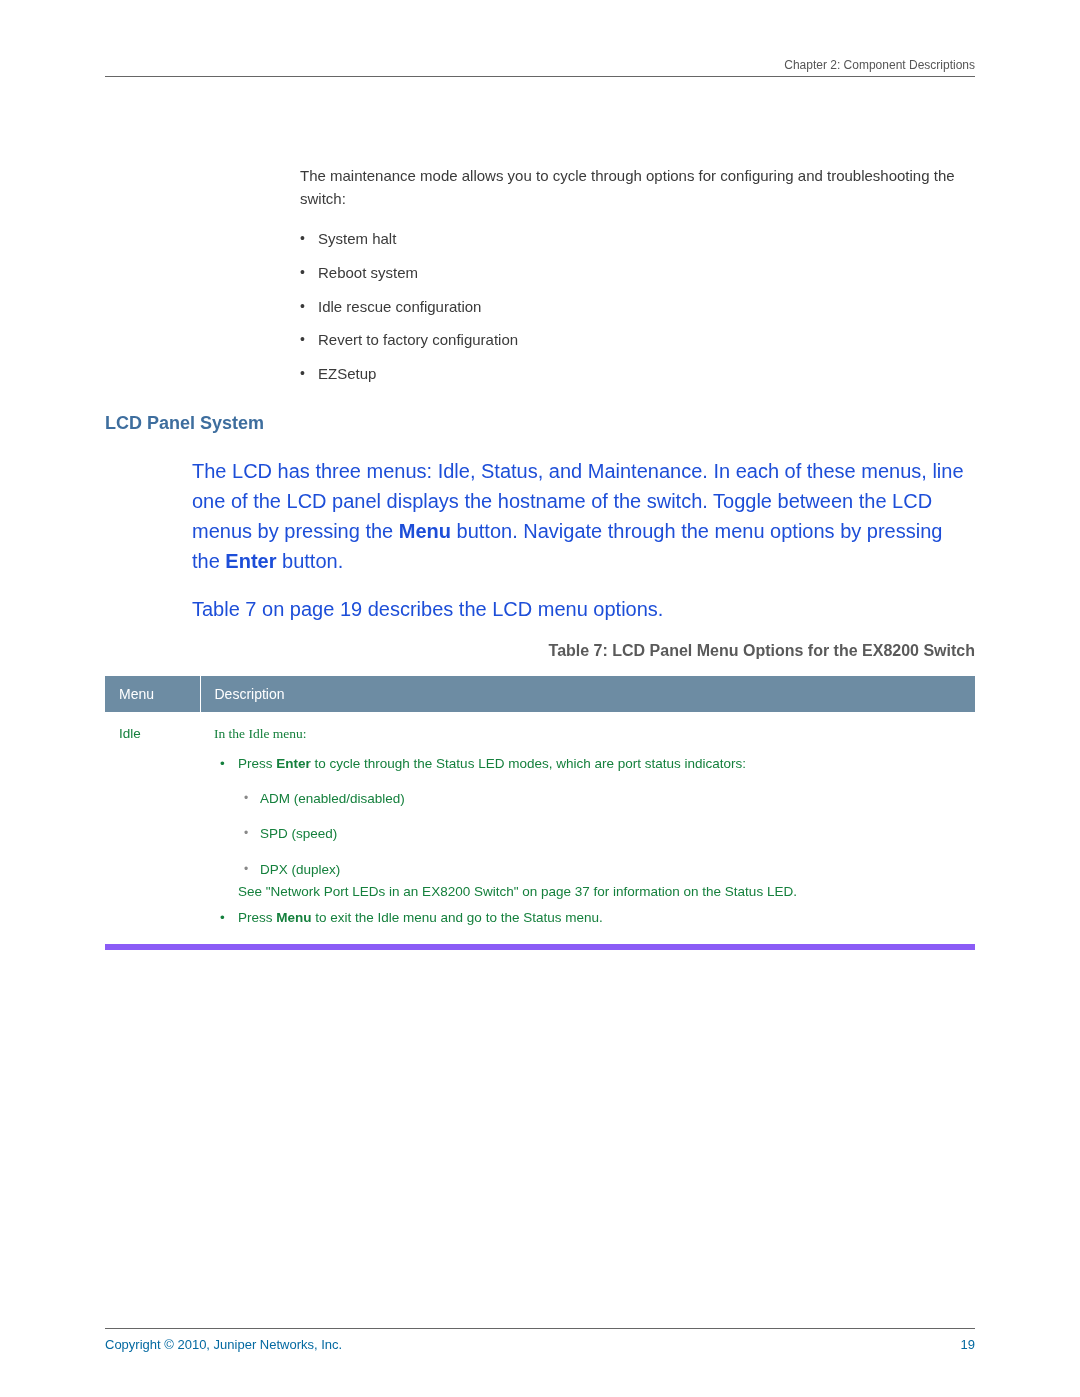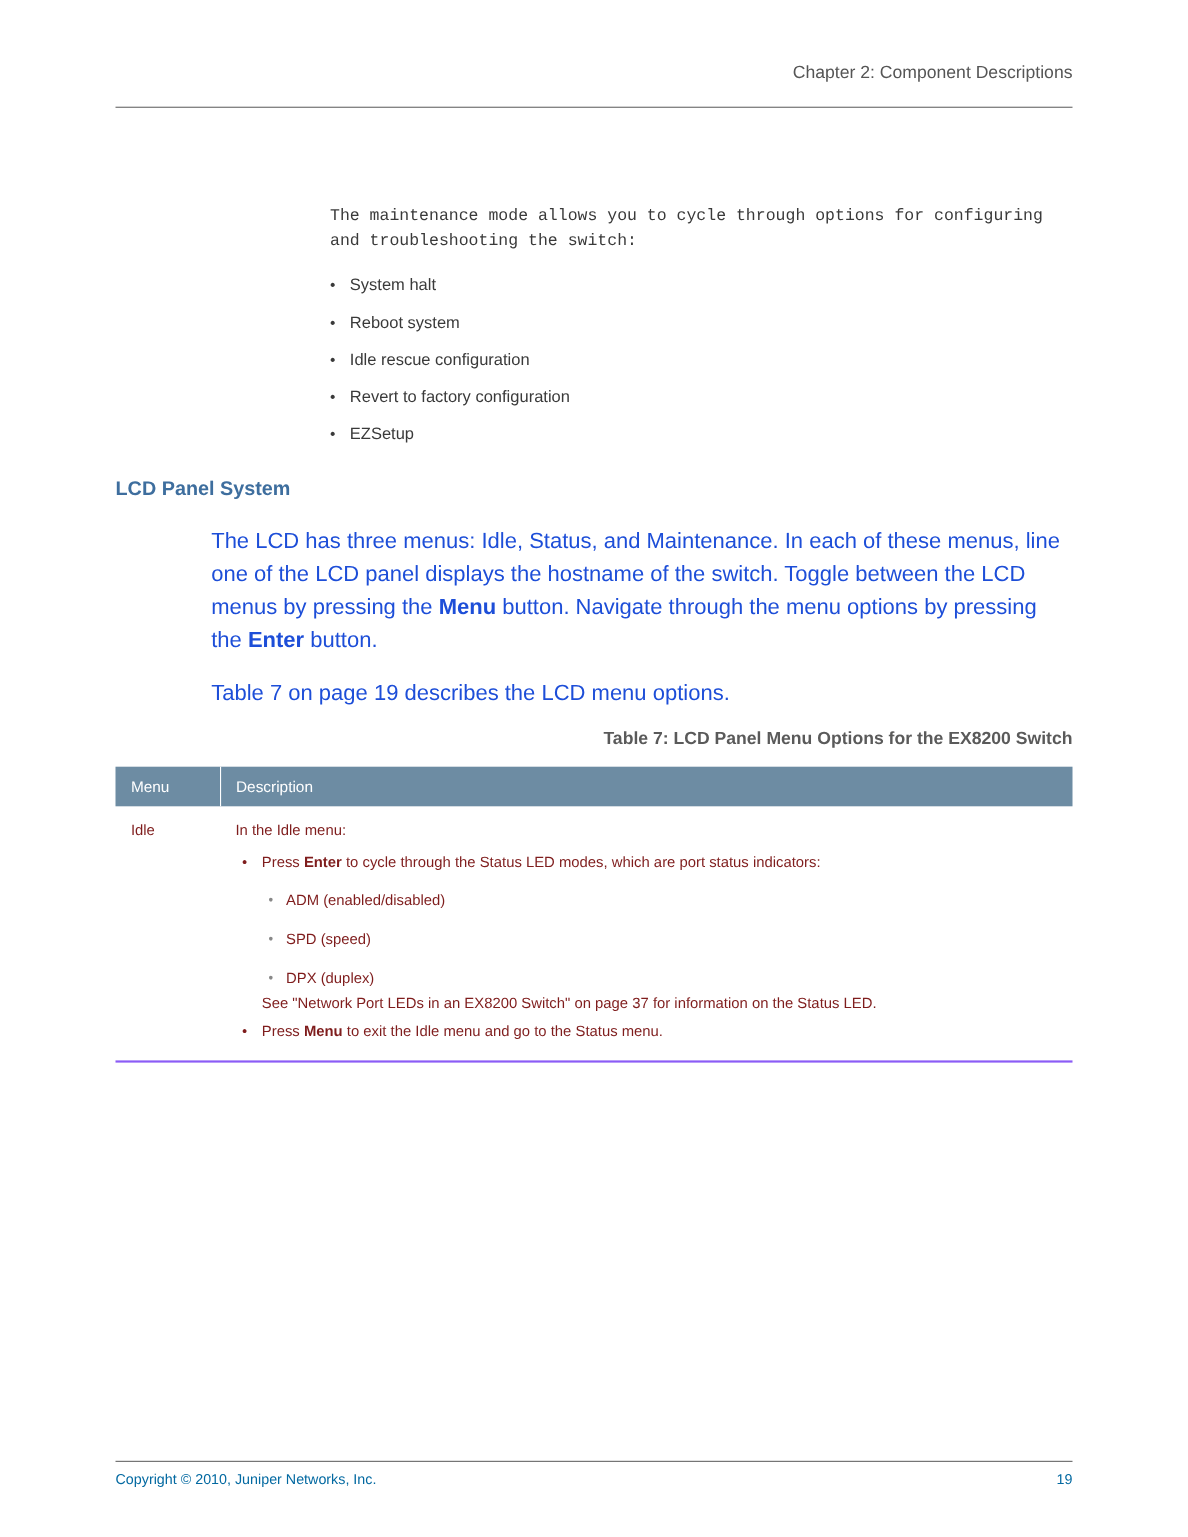--- a/index.html
+++ b/index.html
@@ -15,35 +15,34 @@
       background: #fff;
       color: #3a3a3a;
     }
     .page-container {
       padding: 58px 105px 0 105px;
       height: 100%;
       position: relative;
     }
     .header-chapter {
       text-align: right;
-      font-size: 16px;
+      font-size: 12px;
       color: #555;
       border-bottom: 1px solid #666;
-      padding-bottom: 21px;
+      padding-bottom: 4px;
     }
     .content-area {
       padding-top: 88px;
     }
     .intro-para {
       margin-left: 195px;
       font-size: 15px;
       line-height: 1.5;
       color: #3a3a3a;
       margin-bottom: 18px;
-      font-family: Liberation Mono, monospace;
     }
     .bullet-list {
       margin-left: 195px;
       list-style: none;
       padding-left: 18px;
     }
     .bullet-list li {
       font-size: 15px;
       line-height: 1.45;
       color: #3a3a3a;
@@ -96,30 +95,31 @@
       border-right: 1px solid #fff;
     }
     .lcd-table thead th:last-child {
       border-right: none;
     }
     .lcd-table thead th.col-menu {
       width: 95px;
     }
     .lcd-table tbody td {
       font-size: 13.5px;
-      color: #7f1d1d;
+      color: #15803d;
       padding: 14px 14px 10px 14px;
       vertical-align: top;
-      border-bottom: 2px solid #8b5cf6;
+      border-bottom: 6px solid #8b5cf6;
     }
     .lcd-table tbody td.col-menu {
       width: 95px;
     }
     .desc-intro {
       margin-bottom: 12px;
+      font-family: Liberation Serif, serif;
     }
     .desc-outer-li {
       list-style: none;
       margin-left: 24px;
       position: relative;
       margin-bottom: 6px;
       line-height: 1.5;
     }
     .desc-outer-li::before {
       content: "•";

